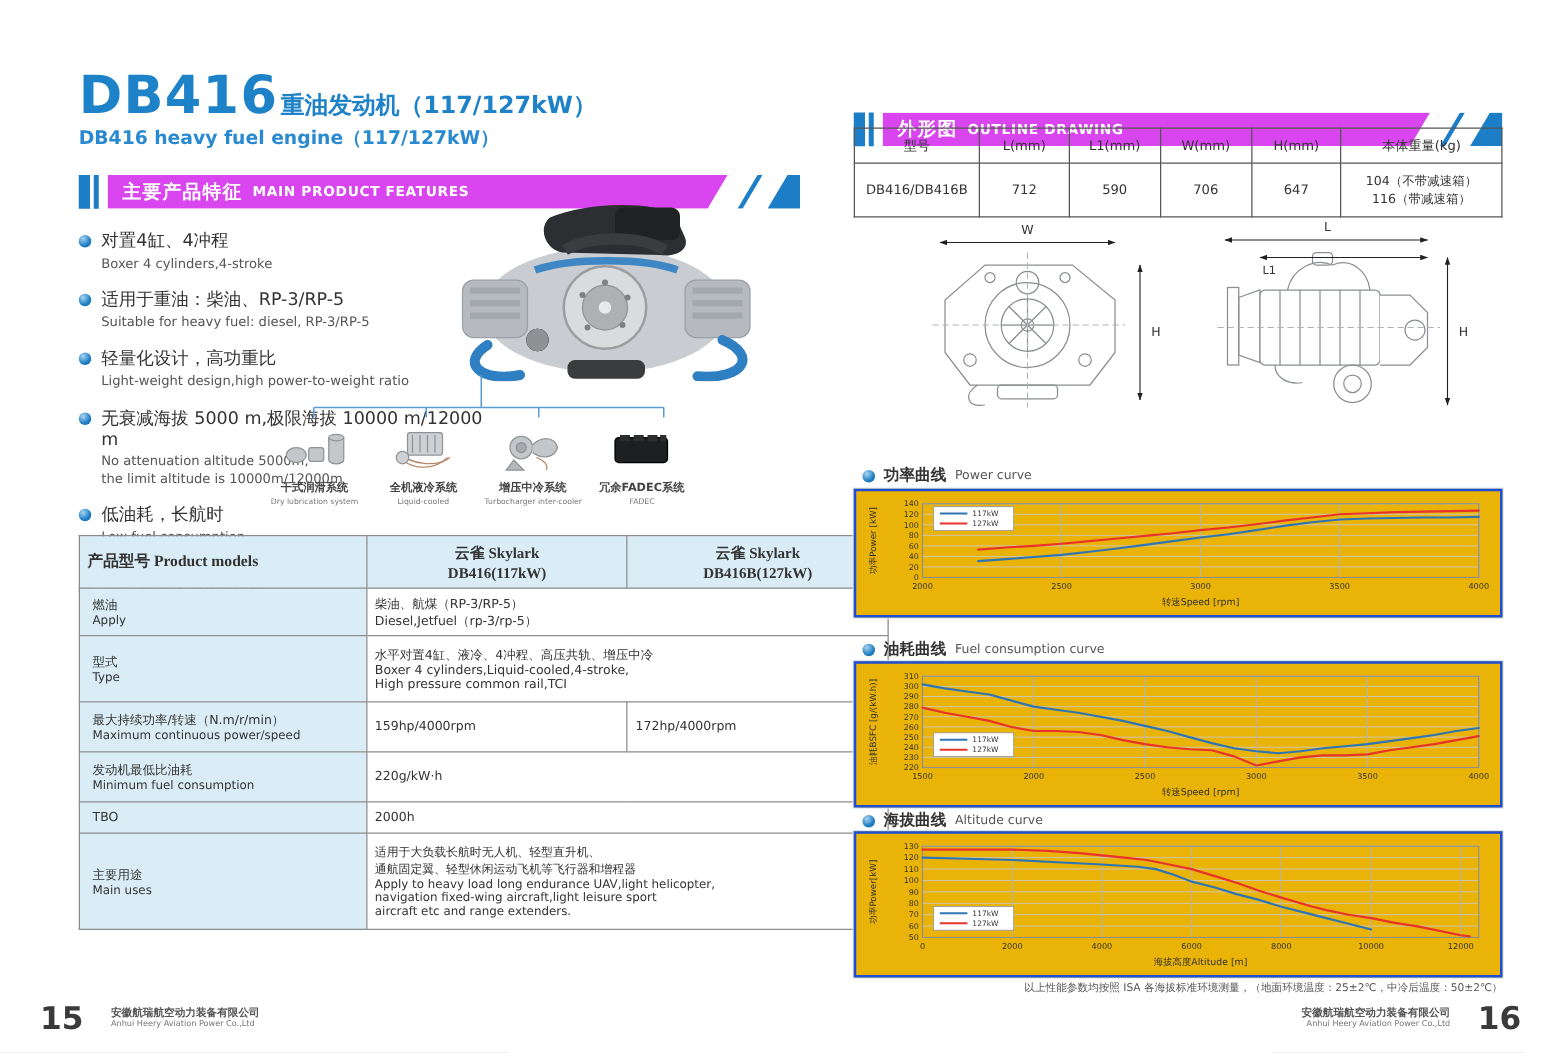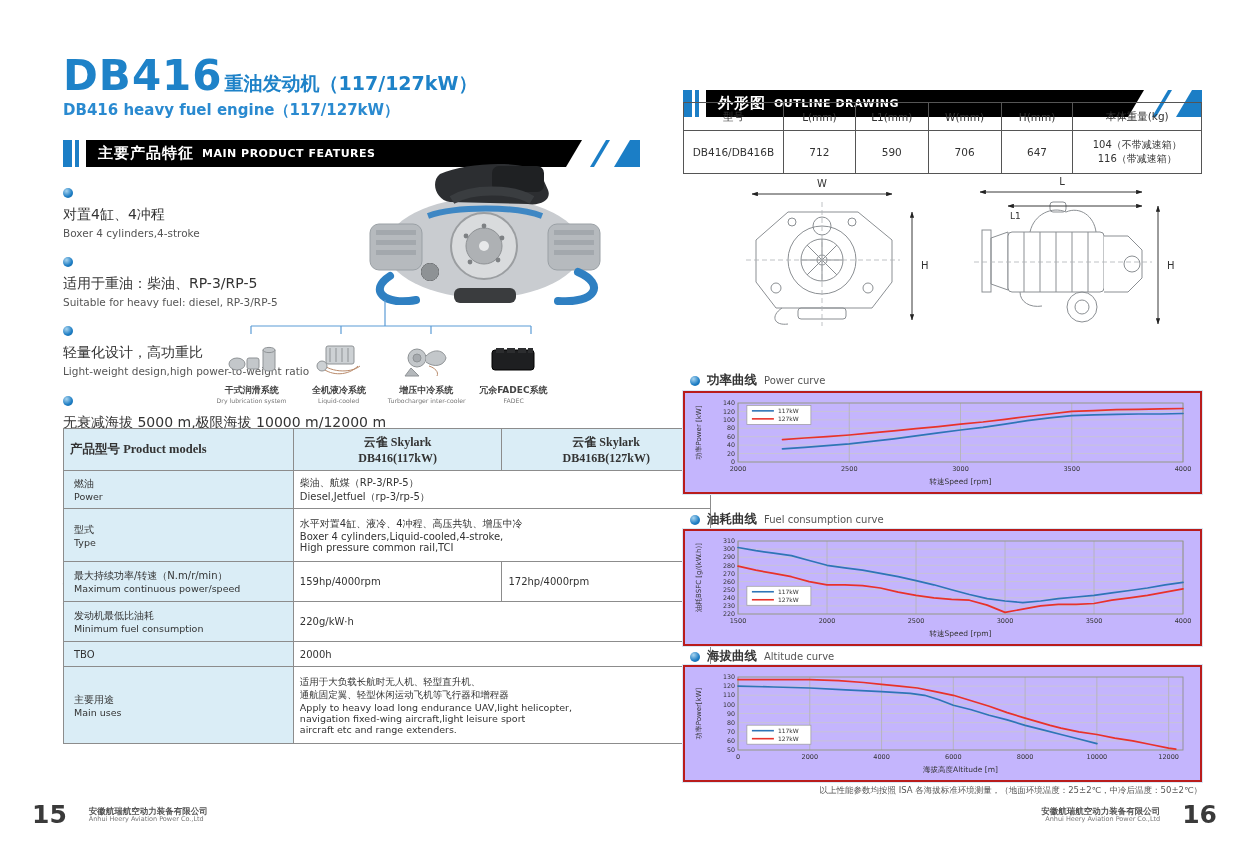--- a/index.html
+++ b/index.html
@@ -10,33 +10,33 @@
 
   
   .title-db{font-size:42px;font-weight:bold;color:#1e82c8;letter-spacing:1px;line-height:1;}
   .title-cn{font-size:19px;font-weight:bold;color:#1e82c8;margin-left:2px;}
   .subtitle{font-size:15px;font-weight:600;color:#2a8ad0;margin-top:4px;}
 
   
   .banner{height:27px;display:flex;align-items:stretch;position:relative;}
   .banner .bar-a{width:9px;background:#1b7ec6;margin-right:3px;}
   .banner .bar-b{width:4px;background:#1b7ec6;margin-right:7px;}
-  .banner .bar-main{flex:1;background:#000000;display:flex;align-items:center;
+  .banner .bar-main{flex:1;background:#d946ef;display:flex;align-items:center;
       padding-left:12px;margin-right:58px;
       clip-path:polygon(0 0,100% 0,calc(100% - 16px) 100%,0 100%);}
   .banner .zh{color:#fff;font-size:15px;font-weight:bold;letter-spacing:1px;}
   .banner .en{color:#fff;font-size:11px;font-weight:bold;margin-left:8px;letter-spacing:.5px;}
   .banner .slash1{position:absolute;right:30px;top:0;width:20px;height:27px;background:#1b7ec6;
       clip-path:polygon(16px 0,100% 0,calc(100% - 16px) 100%,0 100%);}
   .banner .slash2{position:absolute;right:0;top:0;width:26px;height:27px;background:#1b7ec6;
       clip-path:polygon(16px 0,100% 0,100% 100%,0 100%);}
 
   
   .features{display:flex;flex-direction:column;gap:13px;width:330px;}
-  .feat{display:flex;gap:8px;flex-direction:column;}
+  .feat{display:flex;gap:8px;}
   .sphere{width:10px;height:10px;border-radius:50%;flex:0 0 10px;margin-top:4px;
       background:radial-gradient(circle at 35% 30%,#a8d4ef,#1d7dc4 60%,#14639c);}
   .feat .zh{font-size:14px;color:#333;}
   .feat .en{font-size:10.5px;color:#555;margin-top:2px;line-height:1.35;}
 
   
   .comps{display:flex;gap:4px;width:345px;}
   .comp{flex:1;text-align:center;}
   .comp svg{display:block;margin:0 auto;}
   .comp .zh{font-size:9px;font-weight:bold;color:#444;margin-top:2px;white-space:nowrap;}
@@ -57,21 +57,21 @@
   .out-table{width:519px;font-size:10.5px;color:#333;}
   .out-table td{border:1px solid #555;text-align:center;padding:2px 4px;}
   .out-table tr.h td{height:23px;}
   .out-table tr.d td{height:38px;}
 
   
   .fig-title{display:flex;align-items:center;gap:7px;}
   .fig-title .sphere{margin-top:0;}
   .fig-title .zh{font-size:12.5px;font-weight:bold;color:#333;}
   .fig-title .en{font-size:10px;color:#555;}
-  .chart-box{border:2px solid #b91c1c;box-shadow:0 0 0 1px #d9e8f5;background:#c4b5fd;
+  .chart-box{border:2px solid #1d4ed8;box-shadow:0 0 0 1px #d9e8f5;background:#eab308;
       display:flex;align-items:center;justify-content:center;}
   svg text{font-family:"DejaVu Sans",sans-serif;}
 
   
   .note{font-size:8.5px;color:#555;text-align:right;}
   .pageno{font-size:25px;color:#3a3a3a;font-weight:600;line-height:1;}
   .company .zh{font-size:8.5px;font-weight:bold;color:#555;line-height:1.2;}
   .company .en{font-size:6.5px;color:#777;line-height:1.2;}
   .footer{display:flex;align-items:center;gap:22px;}
 </style>
@@ -256,21 +256,21 @@
             <div>DB416(117kW)</div>
       </td>
       <td>
         <div>云雀 Skylark</div>
             <div>DB416B(127kW)</div>
       </td>
     </tr>
     <tr>
       <td class="lbl" style="height:33px;">
             <div>燃油</div>
-            <div class="l2">Power</div>
+            <div class="l2">Apply</div>
           </td>
       <td class="val pre" colspan="2">柴油、航煤（RP-3/RP-5）
 Diesel,Jetfuel（rp-3/rp-5）</td>
     </tr>
     <tr>
       <td class="lbl" style="height:48px;">
             <div>型式</div>
             <div class="l2">Type</div>
           </td>
       <td class="val pre" colspan="2">水平对置4缸、液冷、4冲程、高压共轨、增压中冷

